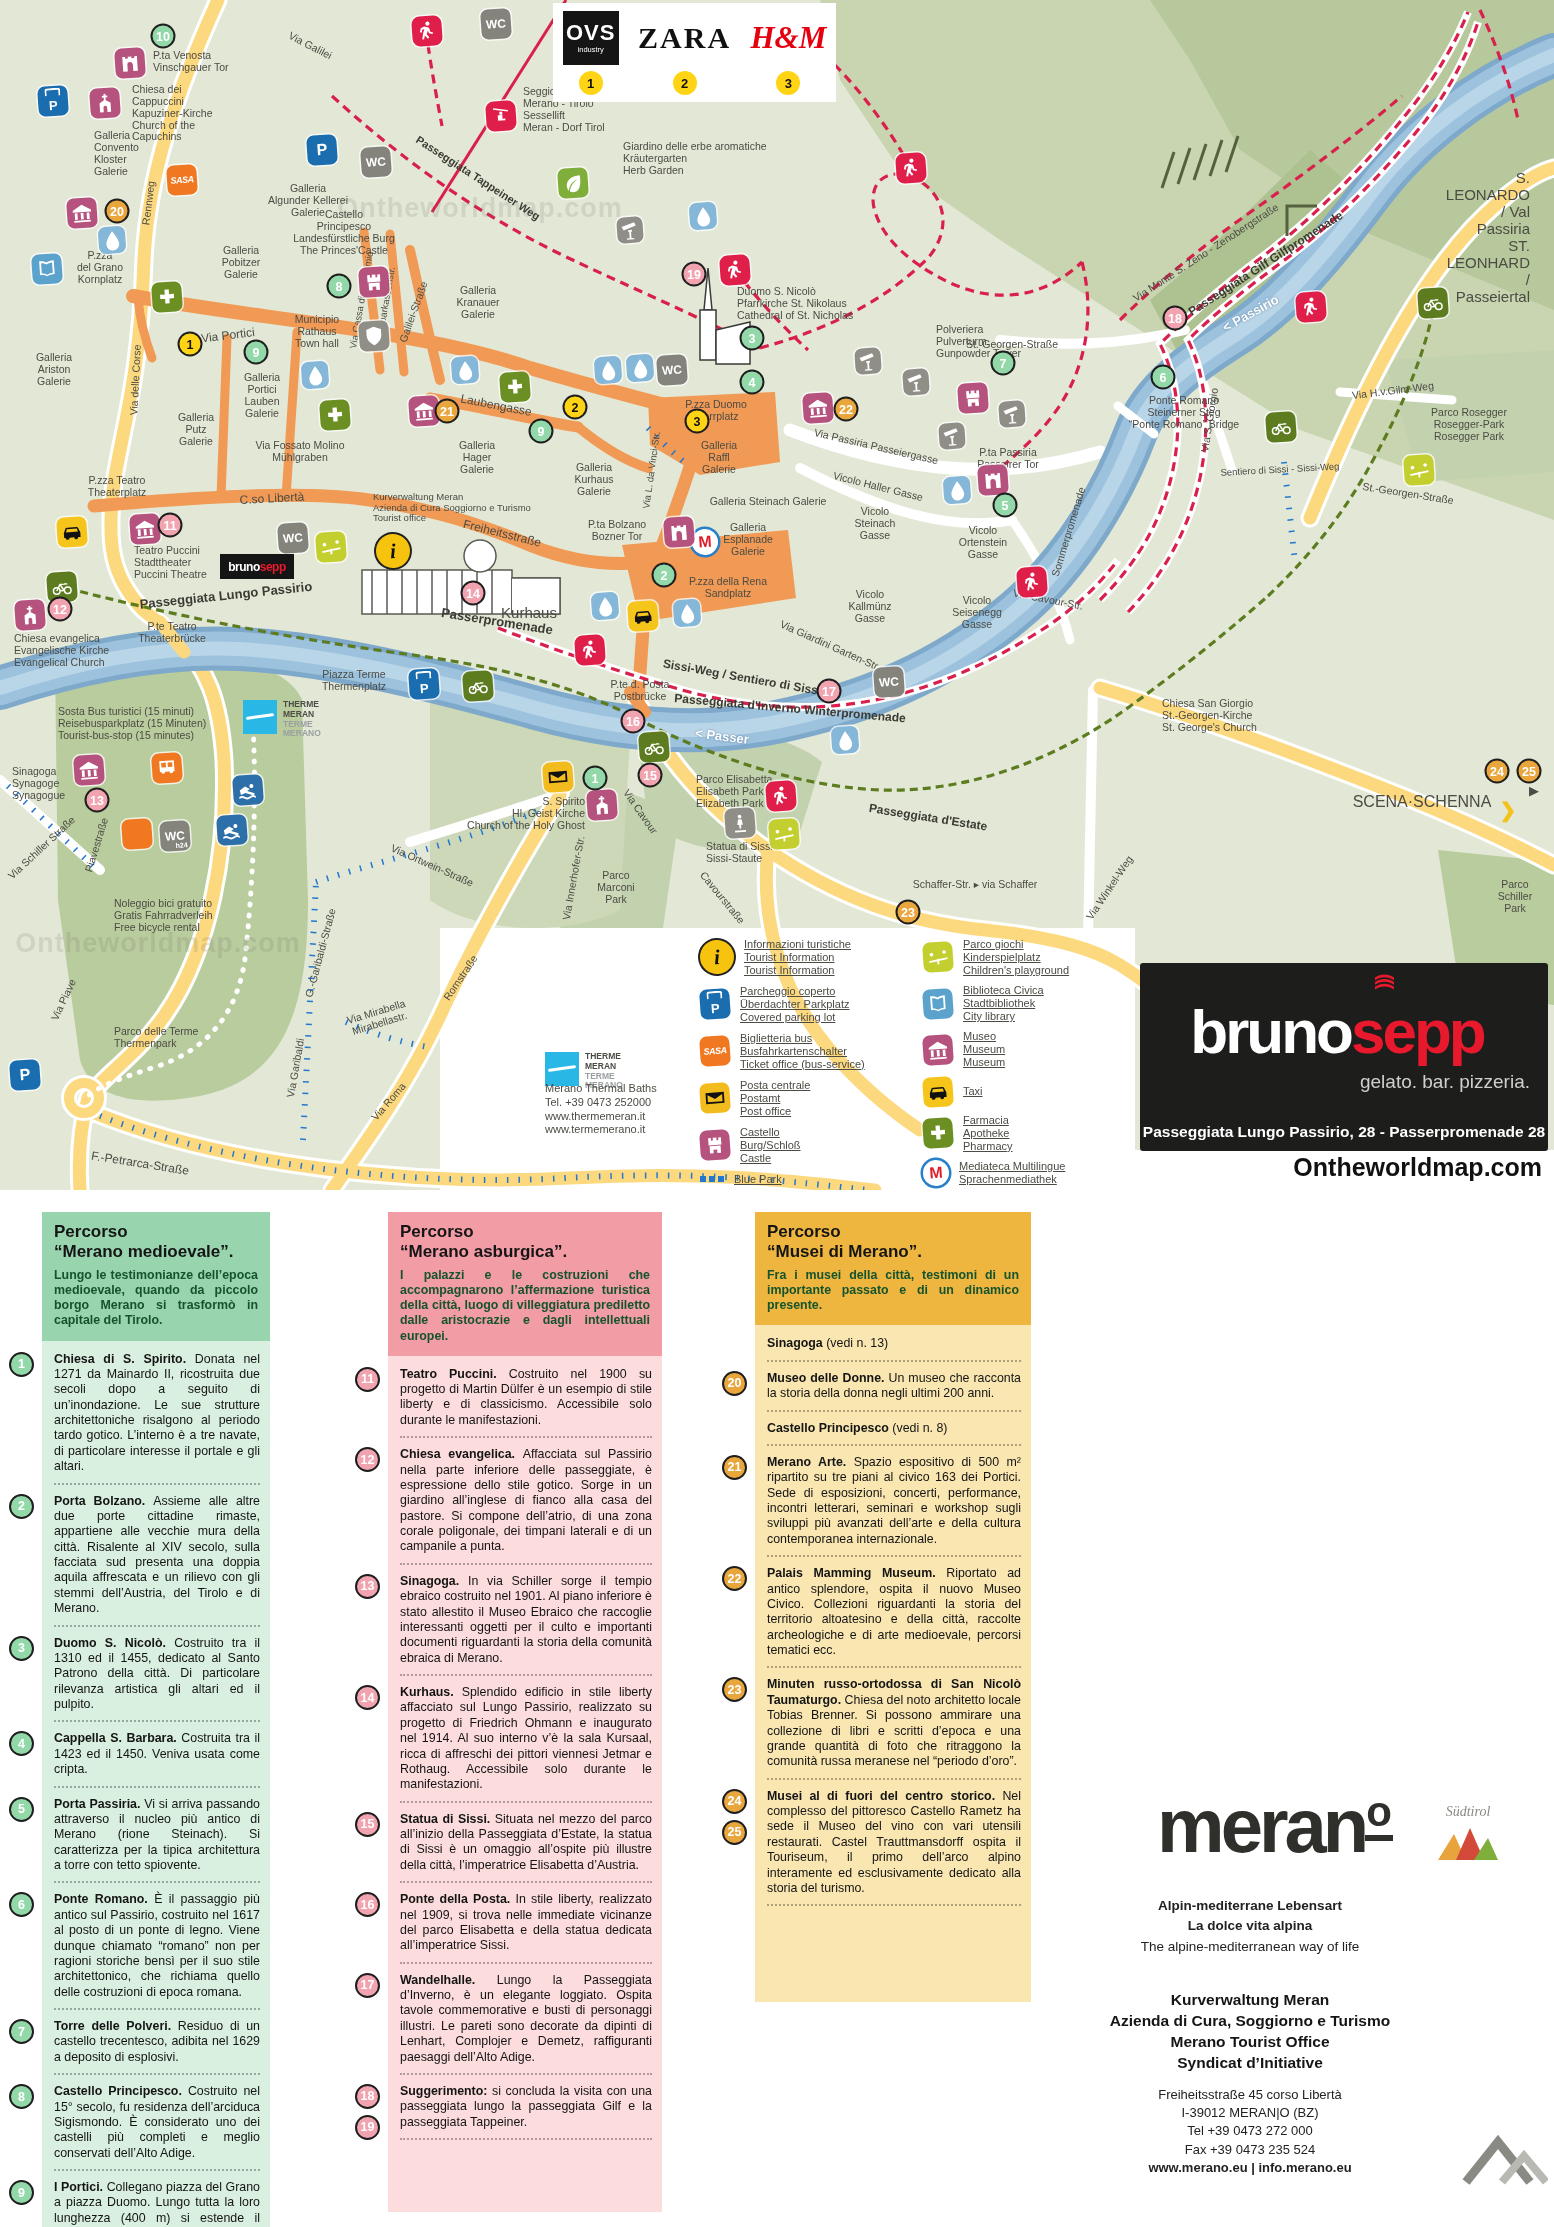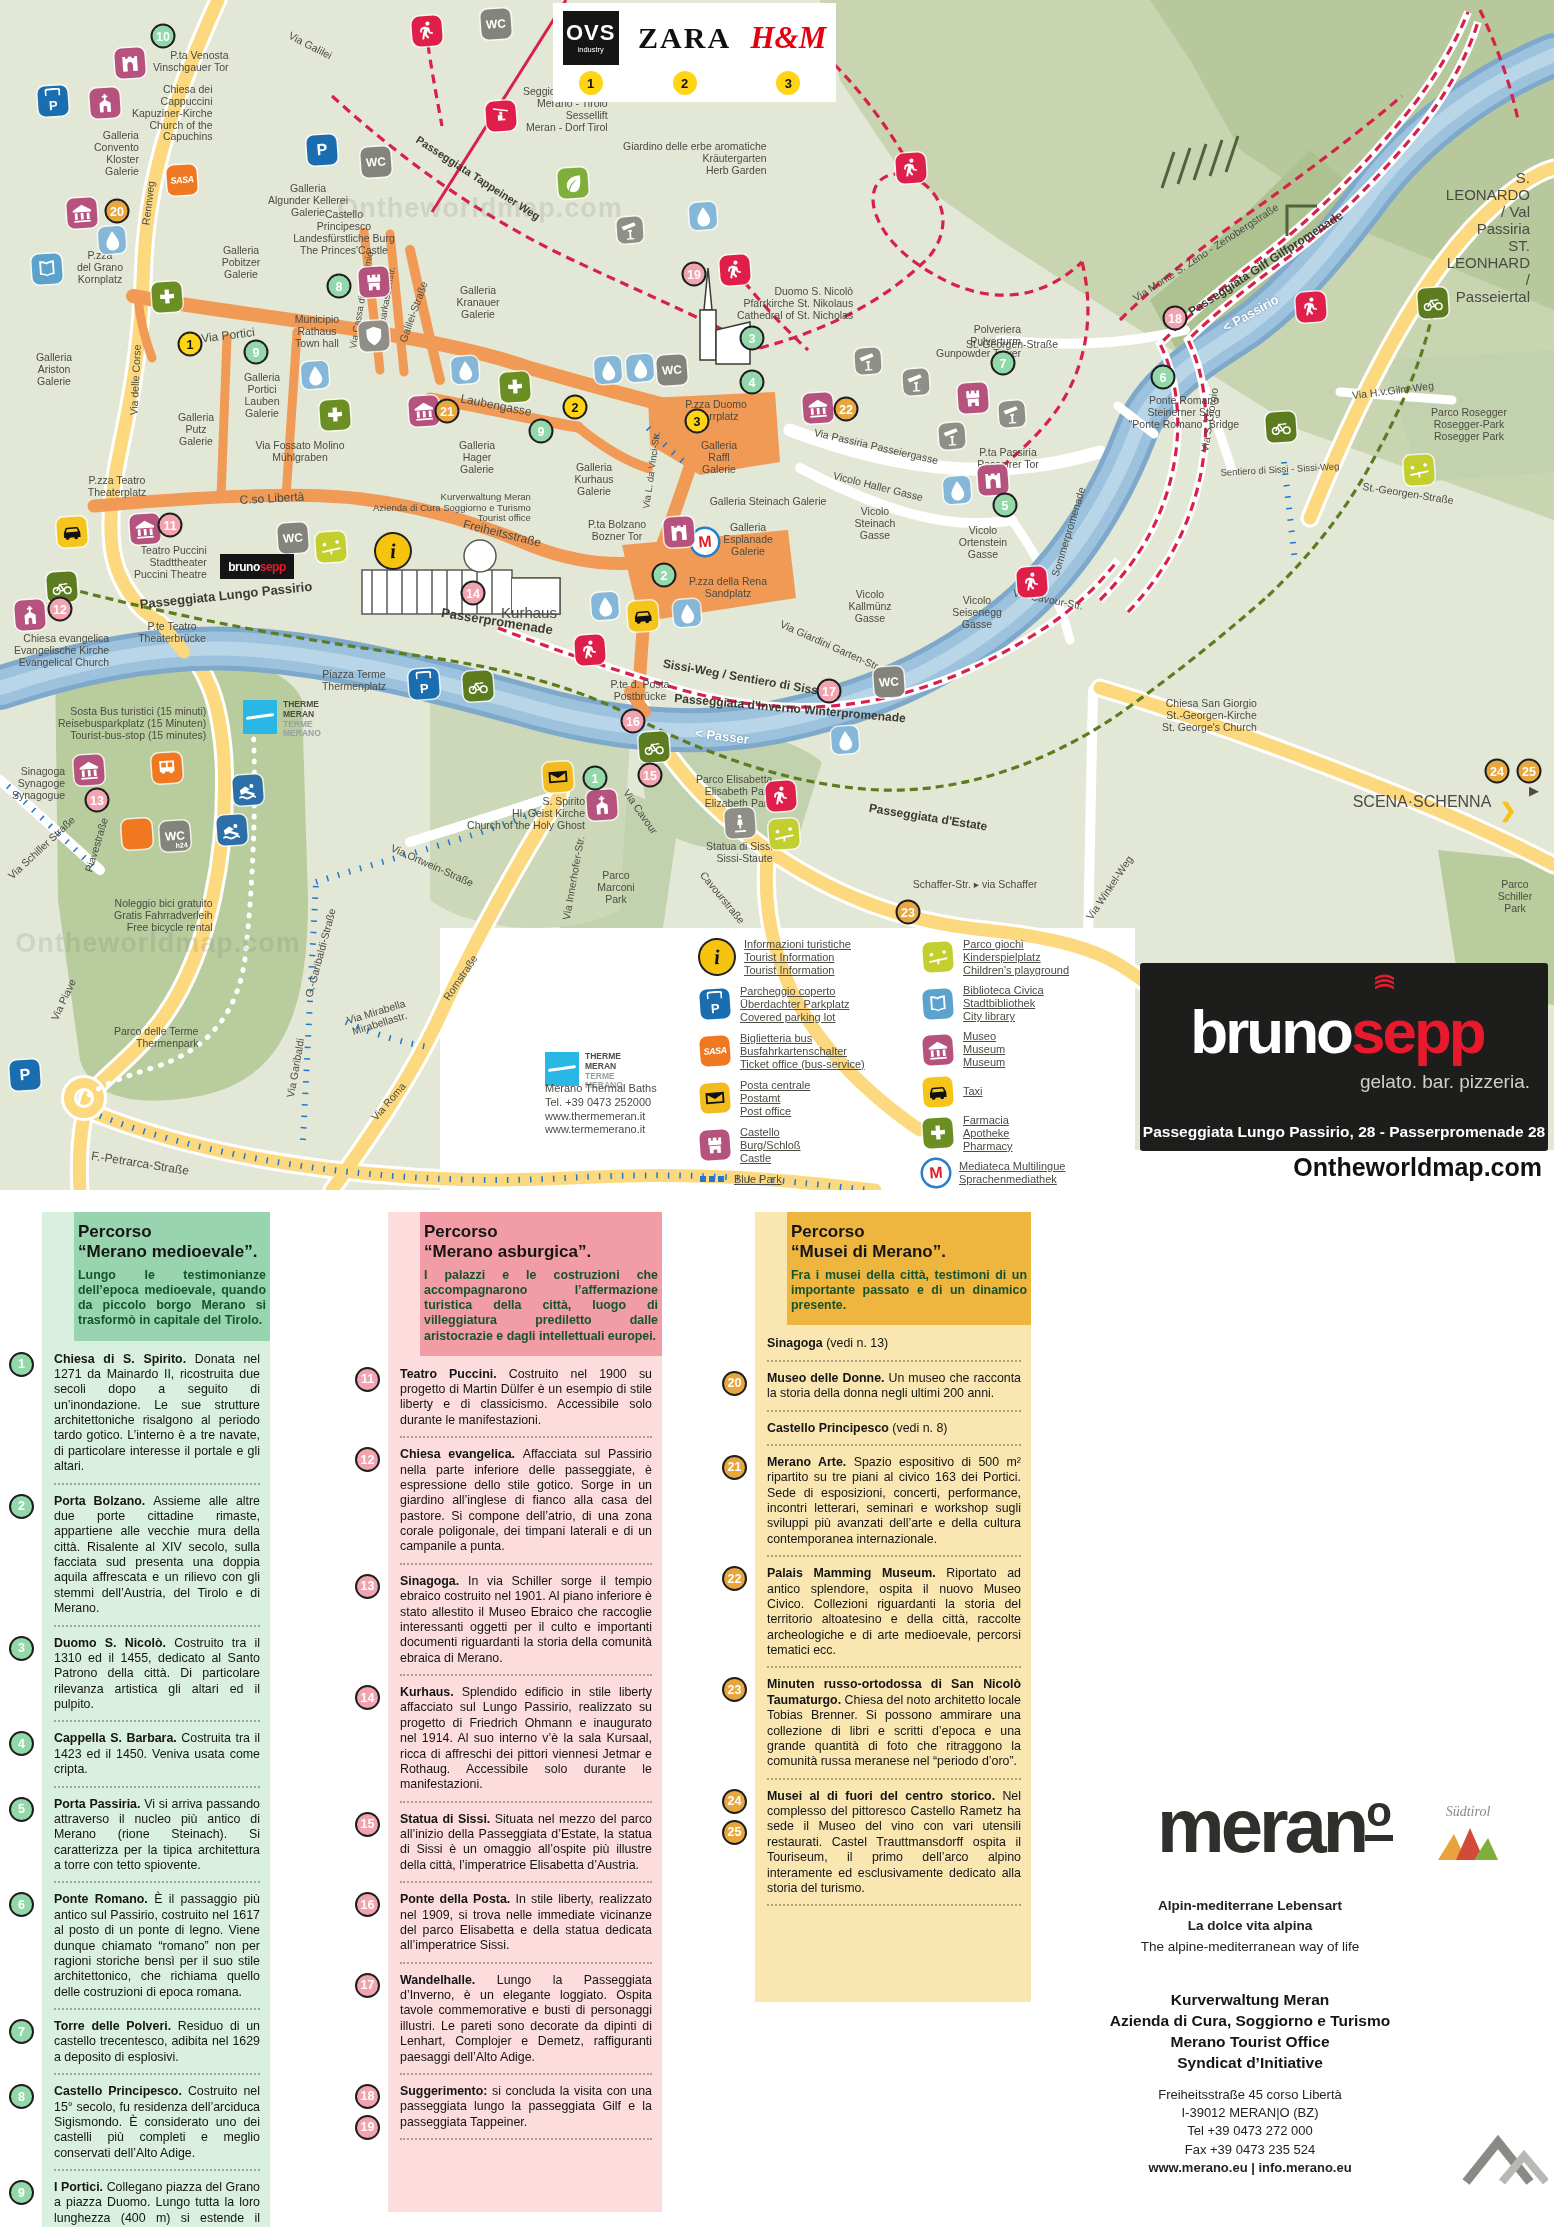--- a/index.html
+++ b/index.html
@@ -4,21 +4,21 @@
 <style>
   html,body{margin:0;padding:0;background:#9a9a9a;}
   .page{position:relative;width:1554px;height:2227px;background:#fff;overflow:hidden;
         font-family:"Liberation Sans",sans-serif;}
   
   .map{position:absolute;left:0;top:0;width:1554px;height:1190px;background:#e3e8d6;
        outline:3px solid #50504a;outline-offset:-3px;}
   .map svg.base{position:absolute;left:0;top:0;display:block;}
   .mlbl{position:absolute;font-size:10.5px;line-height:1.13;color:#4b4b44;white-space:pre-line;
         text-align:center;transform-origin:center;z-index:5;}
-  .mlbl.l{text-align:right;}
+  .mlbl.l{text-align:left;}
   .mlbl.r{text-align:right;}
   .mlbl.b{font-weight:bold;color:#3b3b34;}
   .mlbl.w{color:#fff;text-shadow:0 0 2px rgba(40,80,120,.6);}
   .mlbl.y{color:#f4c21a;text-shadow:none;}
   .mlbl.wm{color:#6a6a64;opacity:.16;font-weight:bold;letter-spacing:1px;}
   .mic{position:absolute;width:30px;height:30px;border-radius:7px;display:flex;align-items:center;
        justify-content:center;color:#fff;font-weight:bold;font-size:11px;z-index:6;
        transform:translate(-50%,-50%) rotate(-4deg);box-shadow:0 0 0 1.5px rgba(255,255,255,.75);}
   .mic svg{width:22px;height:22px;}
   .mic i.roof{position:absolute;top:2px;left:50%;width:12px;height:6px;border:2px solid #fff;
@@ -98,21 +98,21 @@
   .advert .addr{position:absolute;left:0;right:0;bottom:10px;text-align:center;font-weight:bold;
                 font-size:15.5px;color:#fff;}
   .site{position:absolute;left:1135px;top:1153px;width:413px;text-align:right;font-size:25px;
         font-weight:bold;color:#111;z-index:9;padding-right:6px;box-sizing:border-box;}
   .bs-mini{position:absolute;left:220px;top:554px;width:74px;height:25px;background:#151515;z-index:8;
            display:flex;align-items:center;justify-content:center;font-size:12px;font-weight:bold;letter-spacing:-.5px;}
   .bs-mini .w{color:#fff;}.bs-mini .r{color:#e8192c;}
   
   .routes{position:absolute;left:0;top:1190px;width:1554px;height:1037px;background:#fff;}
   .col{position:absolute;top:22px;}
-  .col .head{padding:10px 4px 12px;margin-left:32px;}
+  .col .head{padding:10px 12px 12px;}
   .col .kick,.col .ttl{font-weight:bold;font-size:17px;line-height:1.15;color:#151515;}
   .col .intro{font-weight:bold;font-size:12.4px;line-height:1.22;margin:7px 0 0;color:#14532d;text-align:justify;}
   .col .body{padding:2px 0 10px;}
   .col-green{left:42px;width:228px;}
   .col-green .head{background:#98d5ae;}
   .col-green .body{background:#d9efdf;}
   .col-green{background:#d9efdf;height:1000px;}
   .col-pink{left:388px;width:274px;background:#fcdcdc;height:1000px;}
   .col-pink .head{background:#f29ca6;}
   .col-yellow{left:755px;width:276px;background:#f9e6b0;height:790px;}

